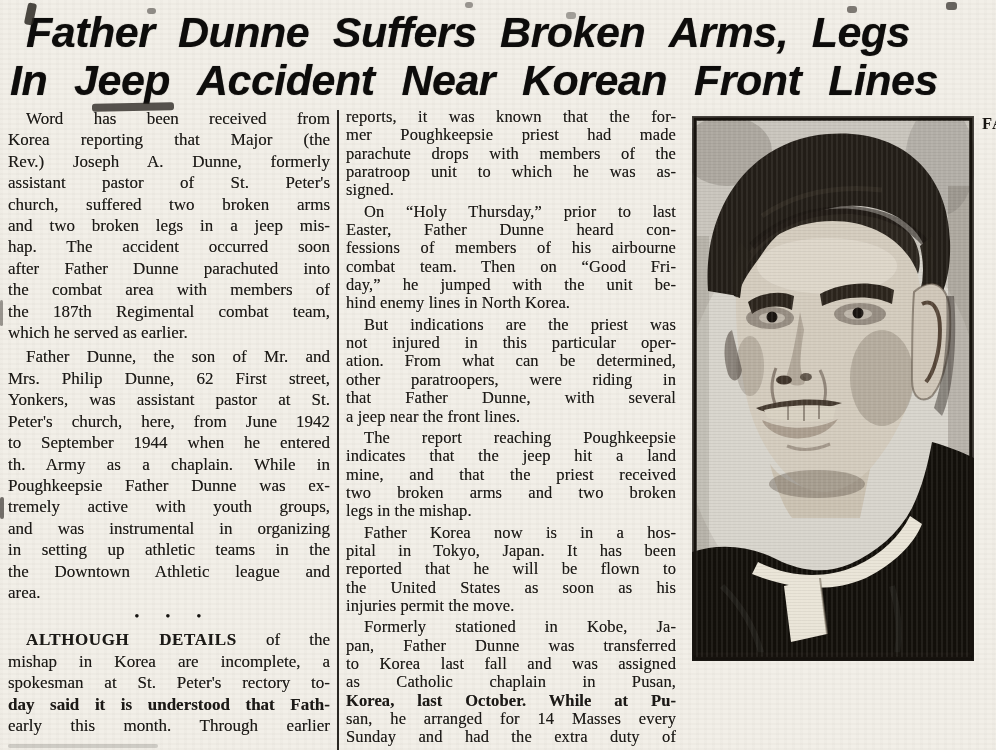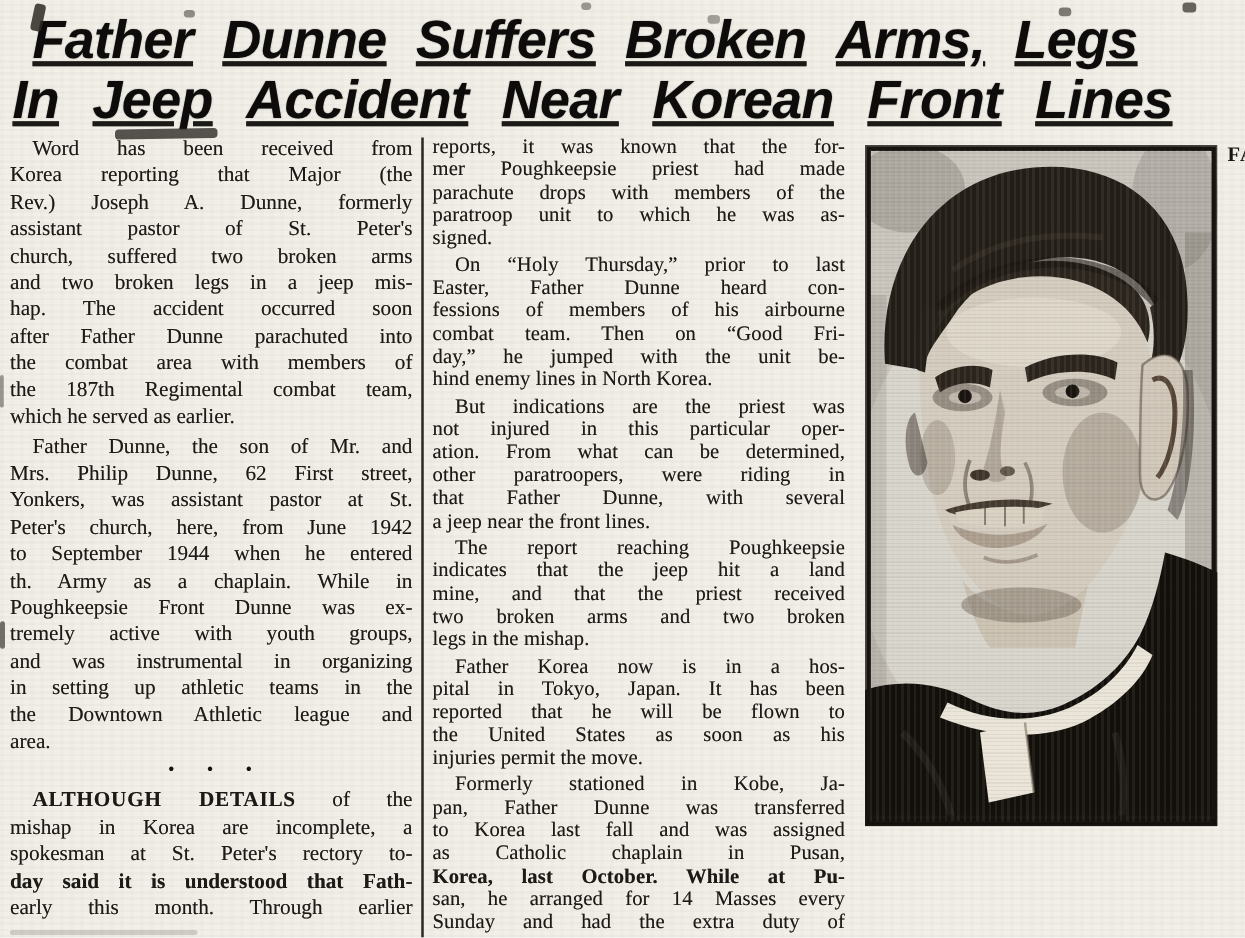--- a/index.html
+++ b/index.html
@@ -8,21 +8,21 @@
     width:996px;height:750px;
     overflow:hidden;
     background-color:#f2efe8;
     background-image:
       repeating-linear-gradient(0deg, rgba(120,110,95,0.035) 0 2px, rgba(0,0,0,0) 2px 5px),
       repeating-linear-gradient(90deg, rgba(100,95,85,0.025) 0 3px, rgba(0,0,0,0) 3px 8px);
     font-family:"Liberation Serif", serif;
     color:#1c1a17;
   }
   
-  .headline{padding:8px 14px 0 14px;text-decoration:underline;}
+  .headline{padding:8px 14px 0 14px;}
   .hl-line{
     display:flex;justify-content:space-between;
     font-family:"Liberation Sans", sans-serif;
     font-style:italic;font-weight:bold;
     font-size:43px;line-height:48px;
     color:#0d0c0b;letter-spacing:-0.5px;
     text-shadow:0 0 1px rgba(20,18,15,0.55);
     white-space:nowrap;
   }
   .hl-1{width:884px;margin-left:12px;}
@@ -129,21 +129,21 @@
           <div class="line">the 187th Regimental combat team,</div>
           <div class="line endline">which he served as earlier.</div>
         </div>
         <div class="para">
           <div class="line indent">Father Dunne, the son of Mr. and</div>
           <div class="line">Mrs. Philip Dunne, 62 First street,</div>
           <div class="line">Yonkers, was assistant pastor at St.</div>
           <div class="line">Peter's church, here, from June 1942</div>
           <div class="line">to September 1944 when he entered</div>
           <div class="line">th. Army as a chaplain. While in</div>
-          <div class="line">Poughkeepsie Front Dunne was ex-</div>
+          <div class="line">Poughkeepsie Father Dunne was ex-</div>
           <div class="line">tremely active with youth groups,</div>
           <div class="line">and was instrumental in organizing</div>
           <div class="line">in setting up athletic teams in the</div>
           <div class="line">the Downtown Athletic league and</div>
           <div class="line endline">area.</div>
         </div>
         <div class="dots">• • •</div>
         <div class="para">
           <div class="line indent"><strong>ALTHOUGH DETAILS</strong> of the</div>
           <div class="line">mishap in Korea are incomplete, a</div>

